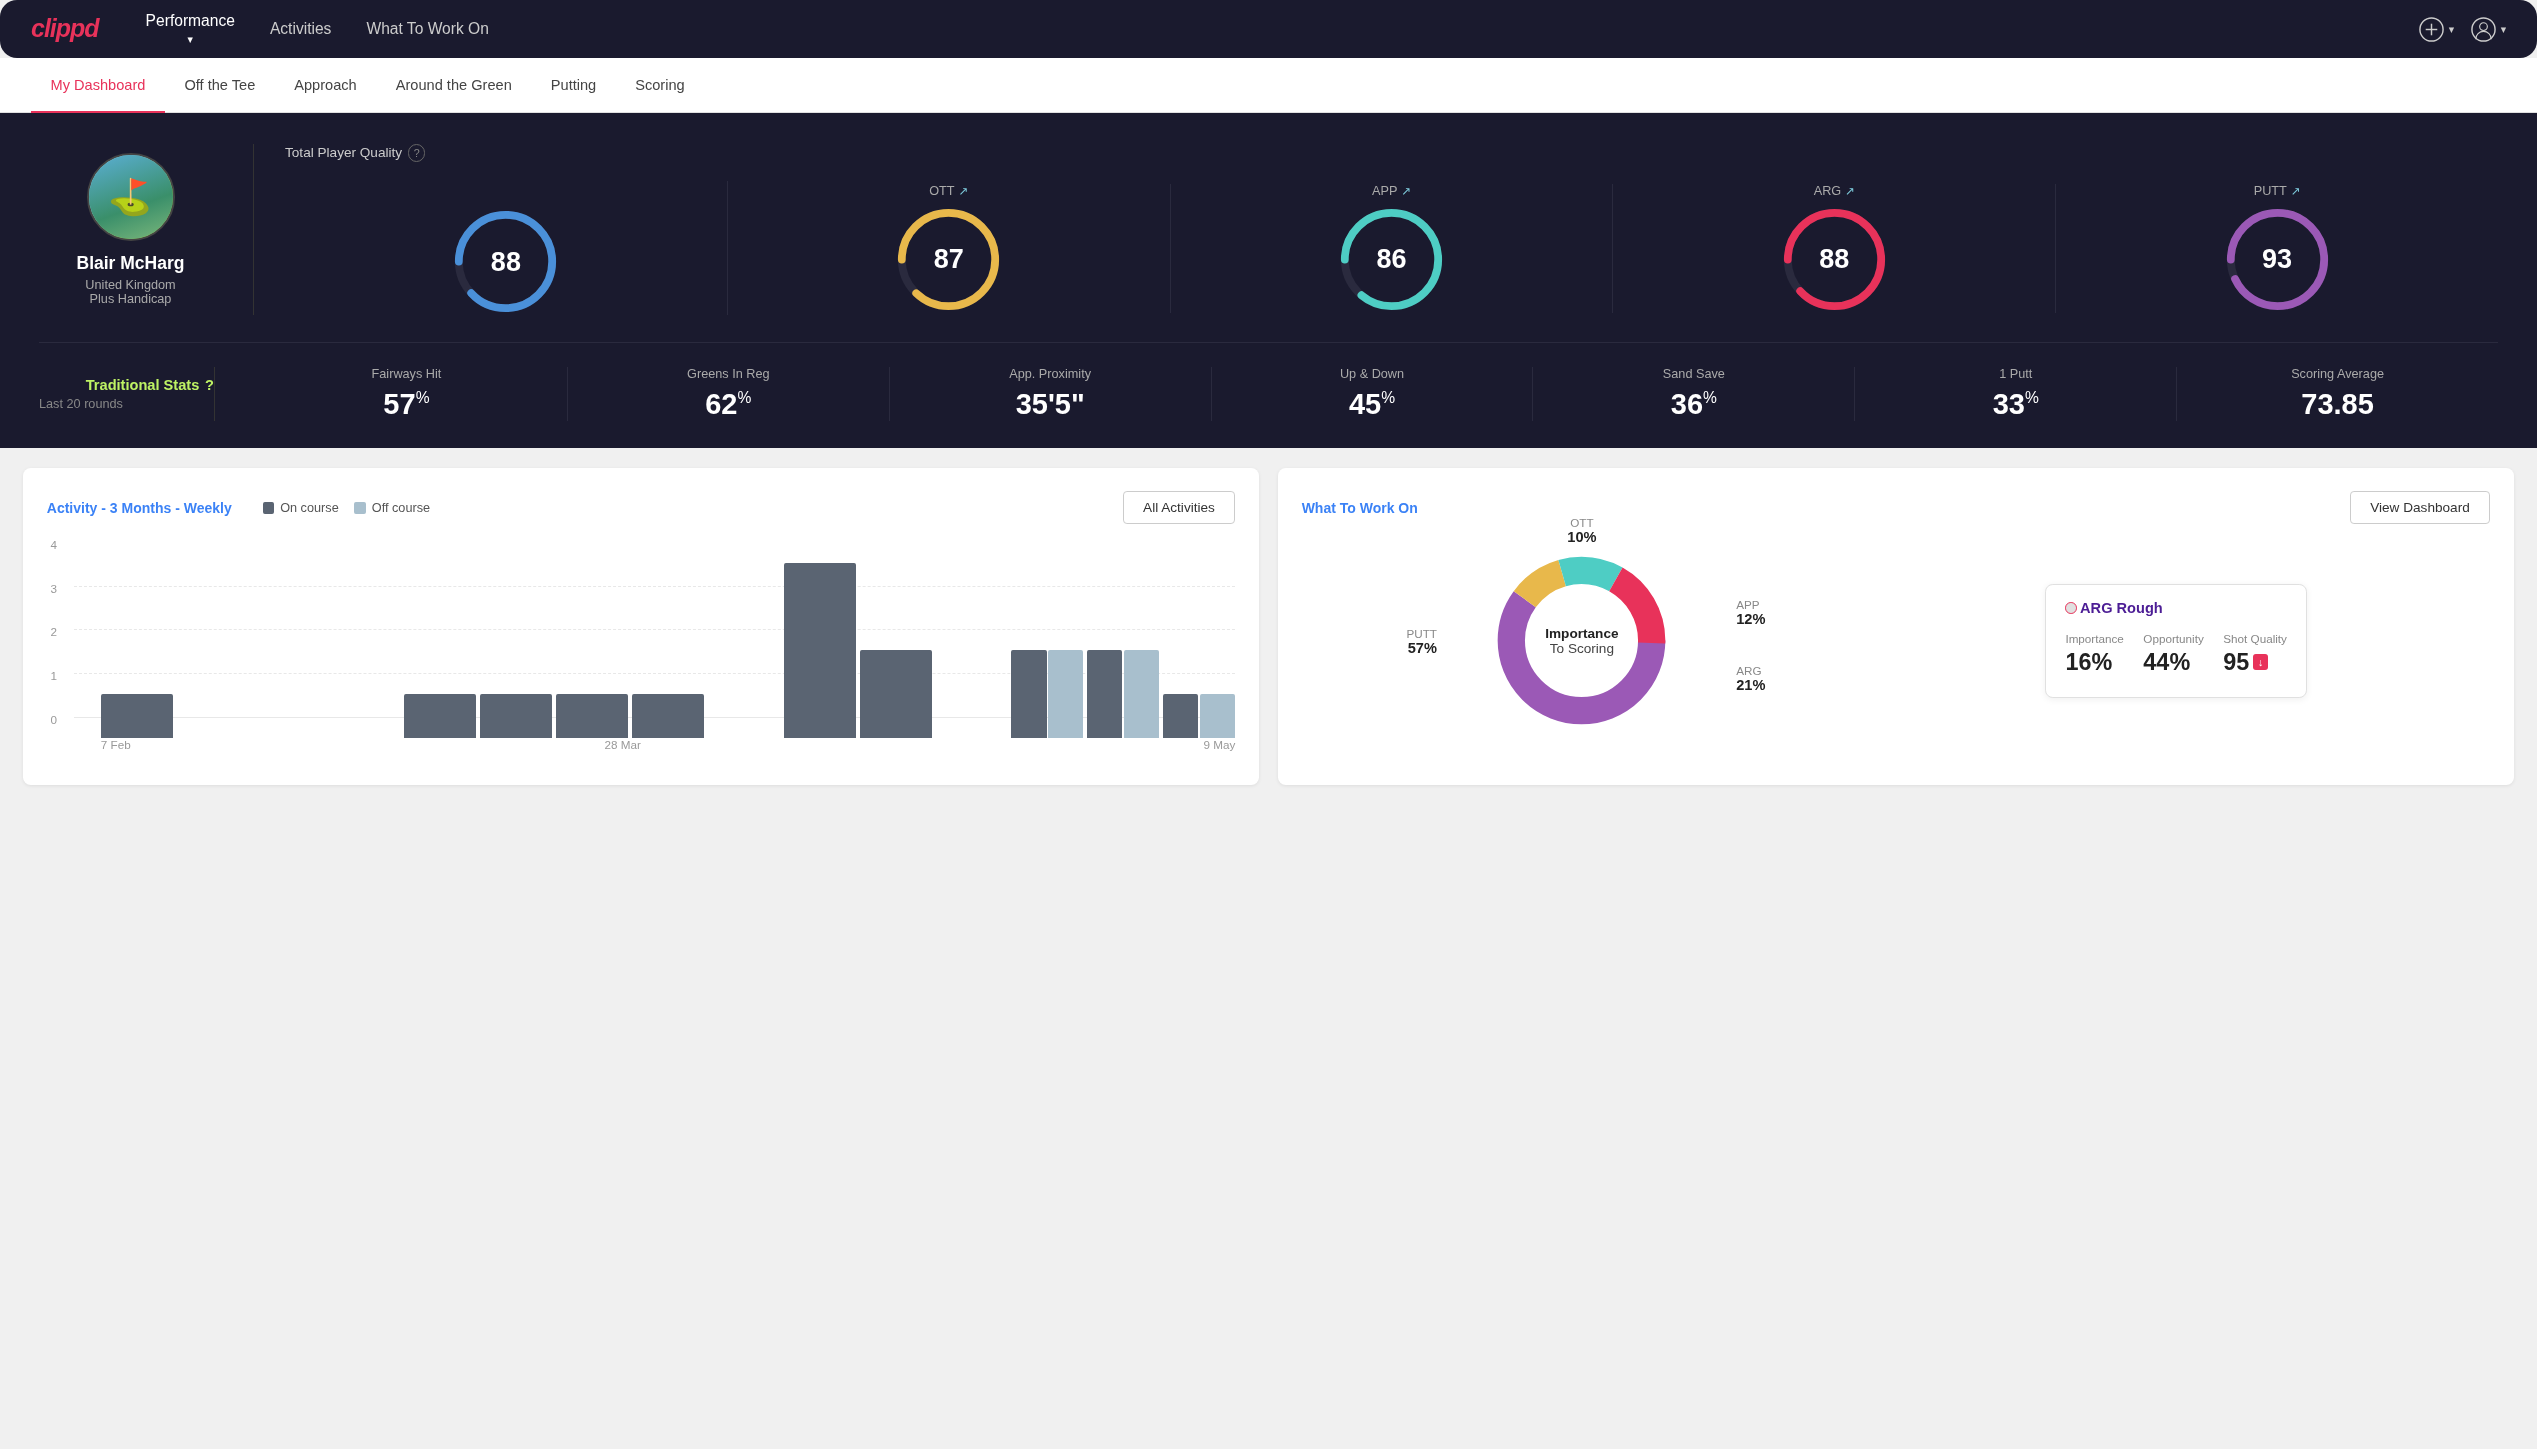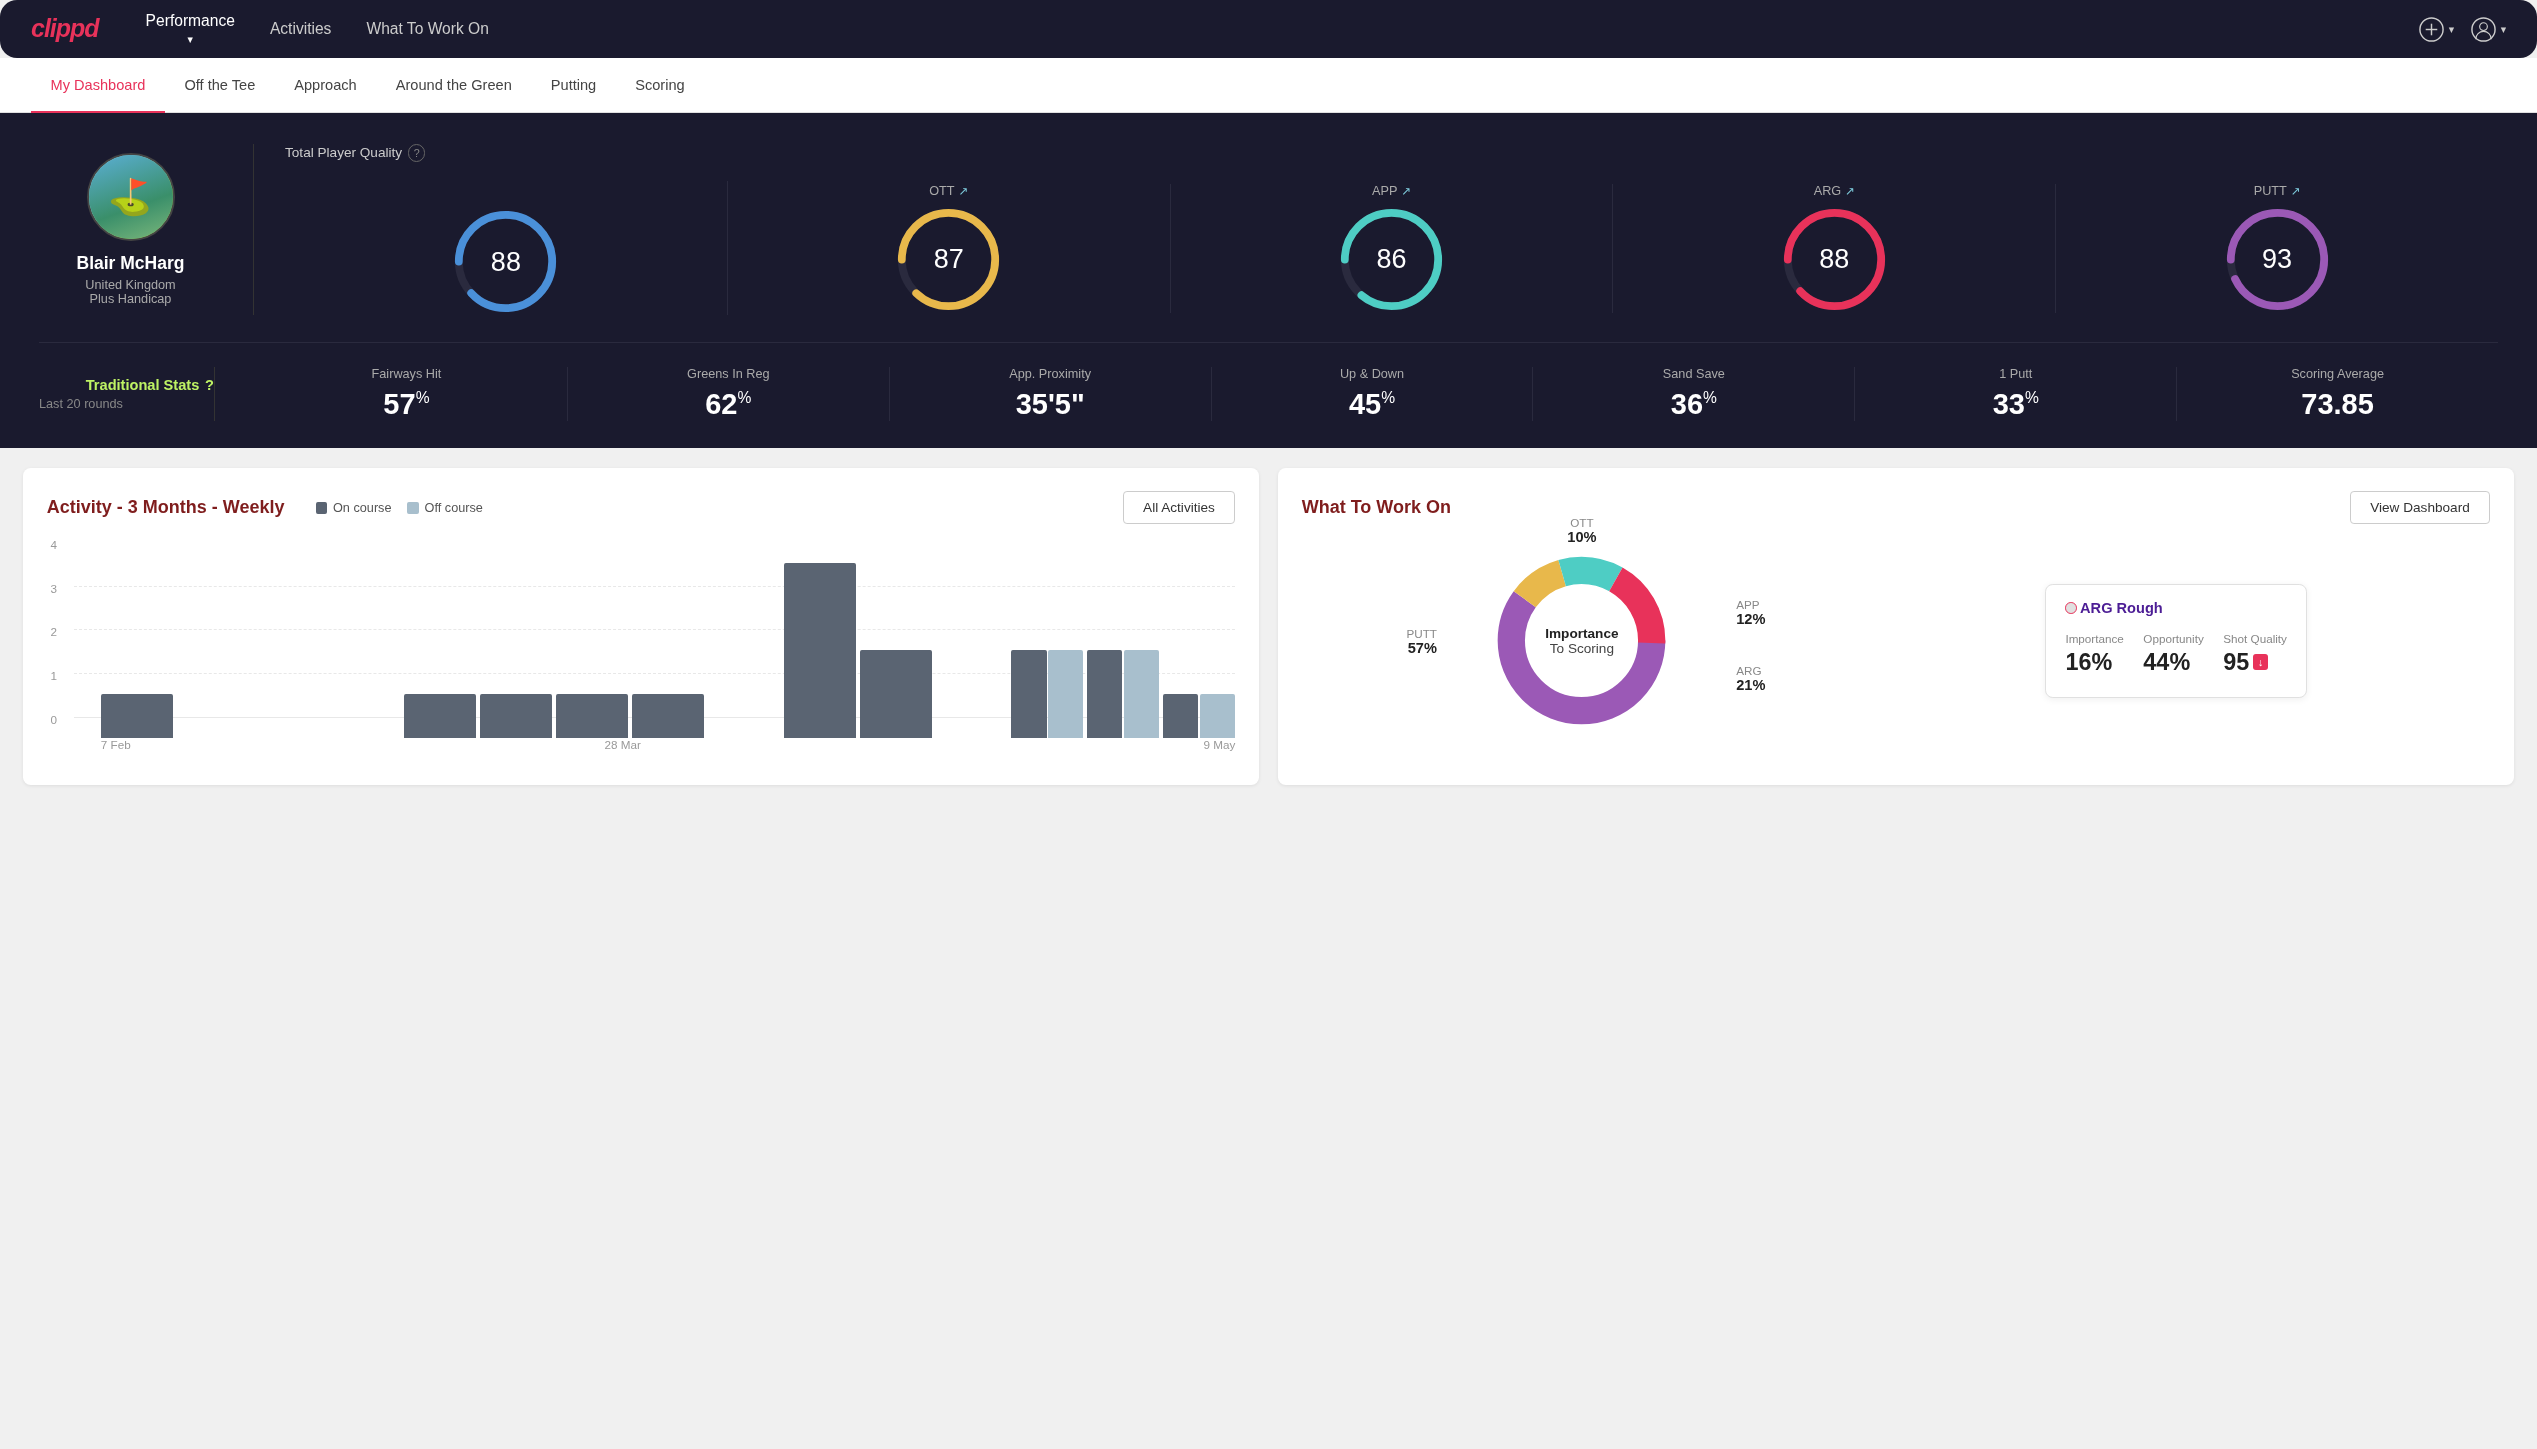--- a/index.html
+++ b/index.html
@@ -194,21 +194,21 @@
     .circle-score svg {
       transform: rotate(-90deg);
     }
     .circle-score .score-number {
       position: absolute;
       top: 50%;
       left: 50%;
       transform: translate(-50%, -50%);
       color: #fff;
       font-size: 27px;
-      font-weight: 400;
+      font-weight: 700;
       text-align: center;
     }
 
     
     .traditional-stats {
       border-top: 1px solid #2a2a3e;
       margin-top: 27px;
       padding-top: 23.4px;
       display: flex;
       align-items: center;
@@ -278,23 +278,23 @@
       flex: 1;
       box-shadow: 0 1px 3.9px rgba(0,0,0,0.08);
     }
     .card-header {
       display: flex;
       align-items: center;
       justify-content: space-between;
       margin-bottom: 19.5px;
     }
     .card-title {
-      font-size: 18px;
+      font-size: 14px;
       font-weight: 600;
-      color: #7f1d1d;
+      color: #3b82f6;
     }
     .legend {
       display: flex;
       align-items: center;
       gap: 15.6px;
     }
     .legend-item {
       display: flex;
       align-items: center;
       gap: 5.8px;

